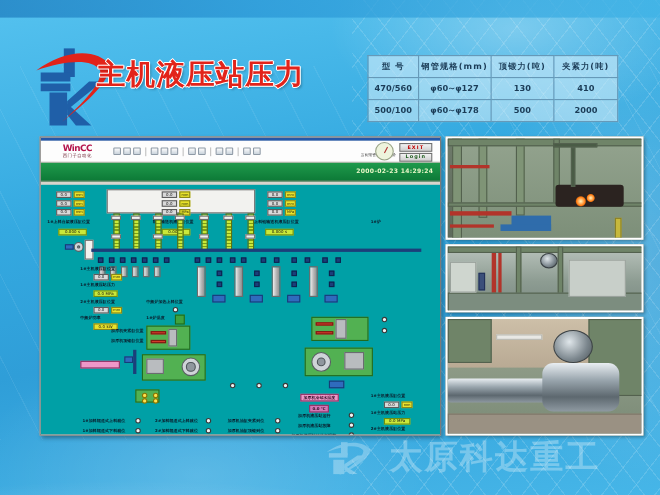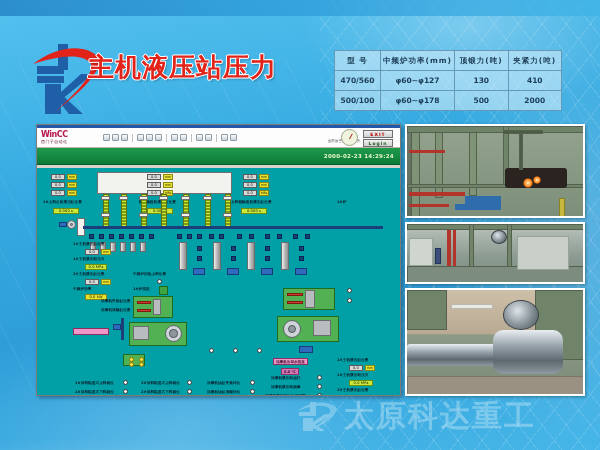--- a/index.html
+++ b/index.html
@@ -83,21 +83,21 @@
     border:1px solid #7b7b7b;
     box-shadow:2px 2px 4px rgba(0,0,0,.35);
     overflow:hidden;
   }
   .hmi-topbar { height:3px; background:#2457a8; }
   .hmi-band {
     height:20px; background:#fdfdfd; position:relative;
     border-bottom:1px solid #b8b4ac; display:flex; align-items:center;
   }
   .wincc-logo {
-    width:60px; padding-left:4px; line-height:1;
+    width:60px; padding-left:20px; line-height:1;
   }
   .wincc-w {
     font-size:8px; font-weight:bold; color:#b5144b; letter-spacing:-.5px;
     font-family:"DejaVu Sans", sans-serif;
   }
   .wincc-sub { font-size:4px; color:#6b2030; letter-spacing:.4px; margin-top:1px; }
   .hmi-toolbar { flex:1; display:flex; align-items:center; gap:2px; padding-left:6px; }
   .tb-ico {
     width:7px; height:7px; border:1px solid #8e9aa6; border-radius:1px;
     background:linear-gradient(#fdfdfd,#c9d3dc);
@@ -245,21 +245,21 @@
   }
   .chuck{
     position:absolute; border-radius:50%;
     background:radial-gradient(circle at 40% 35%, #dfe6ea, #7b868d 60%, #4c5458);
     border:1px solid #3b4246;
   }
 
   
   .watermark {
     position:absolute; left:296px; top:392px; width:300px; height:48px;
-    display:flex; align-items:center; gap:6px;
+    display:flex; align-items:center; gap:16px;
     opacity:.30;
   }
   .wm-logo { width:42px; height:34px; flex:0 0 42px; }
   .wm-text {
     font-size:30px; font-weight:bold; color:#ffffff; letter-spacing:2px;
     white-space:nowrap; line-height:1;
   }
 </style>
 </head>
 <body>
@@ -280,21 +280,21 @@
     <path d="M30 56 L50 38 L62 38 L30 64 Z" fill="#1f5fa8"></path>
     <path d="M2 28 C26 10 56 6 70 24 C64 46 40 62 22 78 C46 56 62 40 60 28 C52 16 26 20 2 28 Z" fill="#e2231a"></path>
   </svg>
 </div>
 <div class="main-title">主机液压站压力</div>
 
 <table class="spec-table">
   <tbody>
       <tr>
     <th>型  号</th>
-    <th>中频炉功率(mm)</th>
+    <th>钢管规格(mm)</th>
     <th>顶锻力(吨)</th>
     <th>夹紧力(吨)</th>
   </tr>
   <tr>
     <td>470/560</td>
     <td>φ60~φ127</td>
     <td>130</td>
     <td>410</td>
   </tr>
   <tr>

